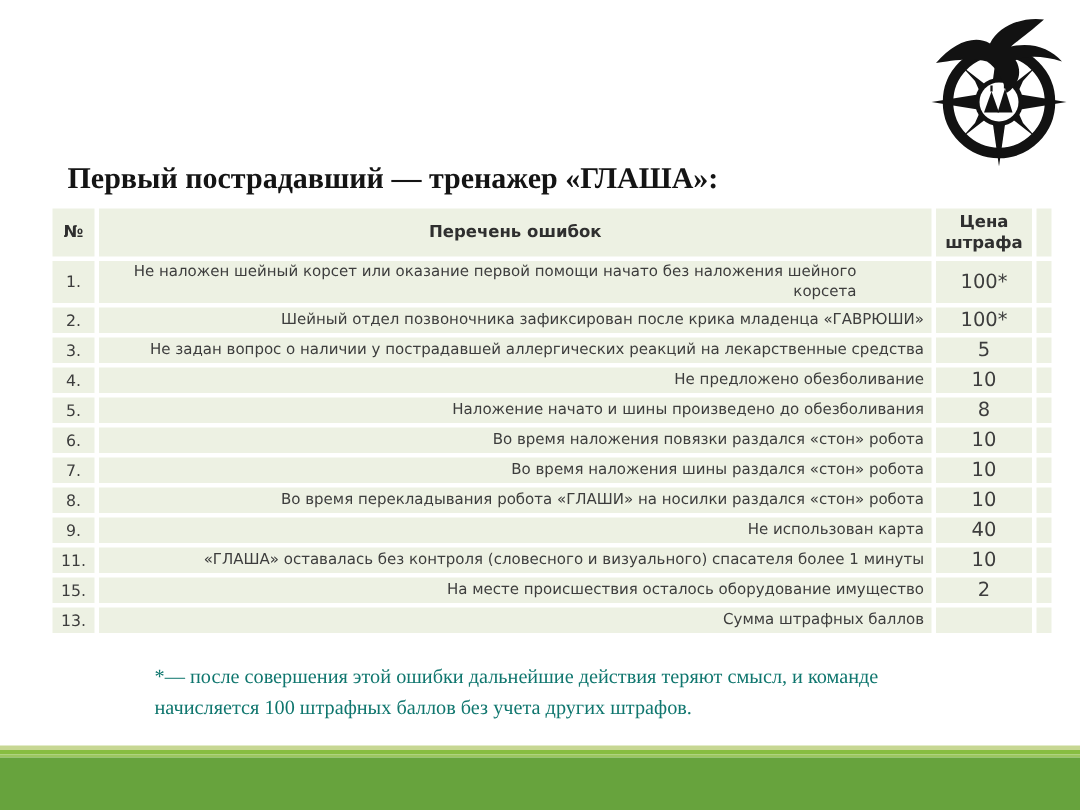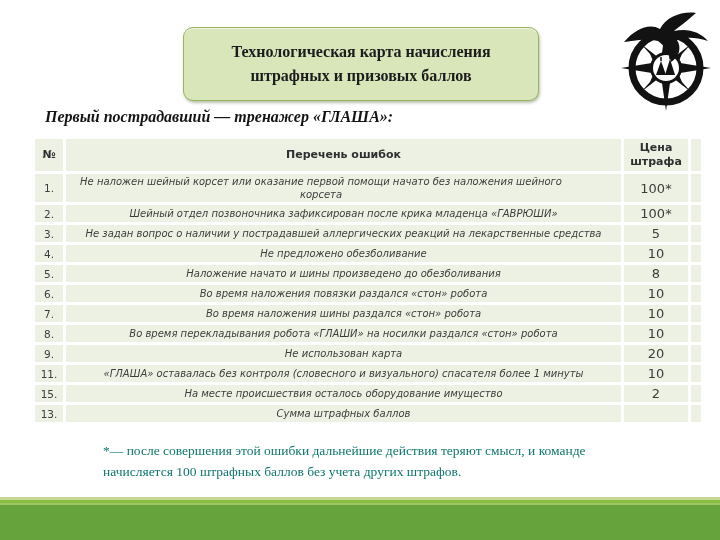--- a/index.html
+++ b/index.html
@@ -23,21 +23,21 @@
     font-family:"Liberation Serif",serif;
     font-weight:700;font-size:16px;line-height:24px;
     color:#1c1c1c;text-align:center;white-space:nowrap;
   }
   
   .logo{position:absolute;left:616px;top:10px;width:100px;height:102px;}
   
   .subtitle{
     position:absolute;left:45px;top:108px;
     font-family:"Liberation Serif",serif;font-weight:700;
-    font-size:16px;color:#141414;white-space:nowrap;font-style:italic;
+    font-size:20px;color:#141414;white-space:nowrap;
   }
   
   .table-wrap{position:absolute;left:32px;top:136px;width:672px;}
   table.err{border-collapse:separate;border-spacing:3px;width:100%;table-layout:fixed;}
   table.err td,table.err th{
     background:var(--cell-bg);
     vertical-align:middle;
     padding:1px 5px;
     overflow:hidden;
   }
@@ -45,21 +45,21 @@
   col.c-price{width:64px;}
   col.c-spacer{width:10px;}
   th{
     font-size:11px;font-weight:700;color:#2f2f2f;
     text-align:center;height:30px;line-height:14px;
   }
   td.num{
     text-align:center;font-size:10.5px;color:#3d3d3d;height:15px;
   }
   td.txt{
-    text-align:center;font-size:10px;color:#3d3d3d;line-height:13px;font-style:italic;
+    text-align:right;font-size:10px;color:#3d3d3d;line-height:13px;
   }
   td.txt .two-line{display:block;max-width:500px;}
   td.price{text-align:center;font-size:13px;color:#3d3d3d;}
   td.spacer{padding:0;}
   
   .footnote{
     position:absolute;left:103px;top:440px;width:525px;
     font-family:"Liberation Serif",serif;
     font-size:13.5px;line-height:21px;color:#0f766e;
   }
@@ -68,24 +68,20 @@
   .bar.s1{top:497px;height:3px;background:var(--stripe1);}
   .bar.s2{top:500px;height:3px;background:var(--stripe2);}
   .bar.s3{top:503px;height:2px;background:var(--stripe3);}
   .bar.main{top:505px;height:35px;background:var(--bar-main);}
 </style>
 </head>
 <body>
 
 <div class="slide">
 
-  <div class="title-box">
-    <div class="t-line">Технологическая карта начисления</div>
-    <div class="t-line">штрафных и призовых баллов</div>
-  </div>
 
   <div class="logo">
     <svg width="100" height="102" viewBox="0 0 100 102" xmlns="http://www.w3.org/2000/svg">
       <g fill="#121212" stroke="none">
 
         <circle cx="50" cy="58" r="34" fill="none" stroke="#121212" stroke-width="7"></circle>
 
         <polygon points="50,14 55,50 50,58 45,50"></polygon>
         <polygon points="50,101 55,66 50,58 45,66"></polygon>
         <polygon points="5,58 42,52 50,58 42,64"></polygon>
@@ -177,21 +173,21 @@
           </tr>
           <tr>
             <td class="num">8.</td>
             <td class="txt">Во время перекладывания робота «ГЛАШИ» на носилки раздался «стон» робота</td>
             <td class="price">10</td>
             <td class="spacer"></td>
           </tr>
           <tr>
             <td class="num">9.</td>
             <td class="txt">Не использован карта</td>
-            <td class="price">20</td>
+            <td class="price">40</td>
             <td class="spacer"></td>
           </tr>
           <tr>
             <td class="num">11.</td>
             <td class="txt">«ГЛАША» оставалась без контроля (словесного и визуального) спасателя более 1 минуты</td>
             <td class="price">10</td>
             <td class="spacer"></td>
           </tr>
           <tr>
             <td class="num">15.</td>

